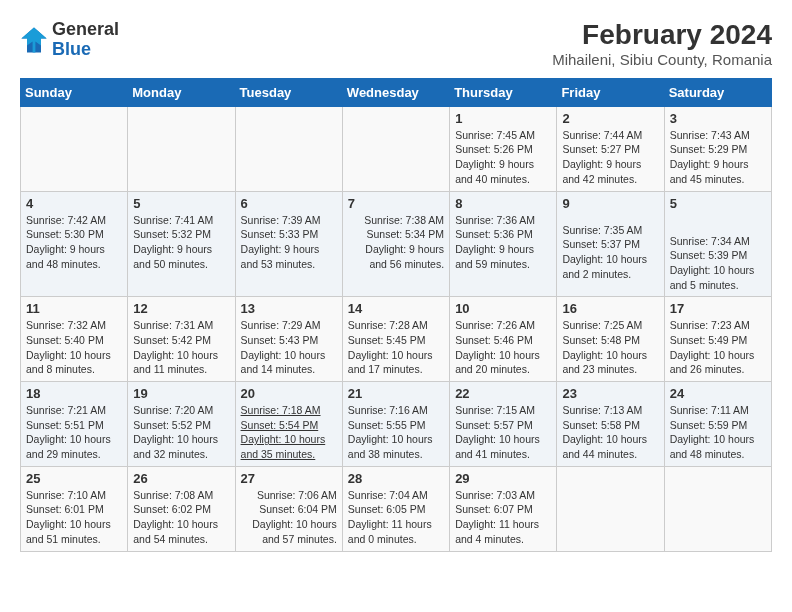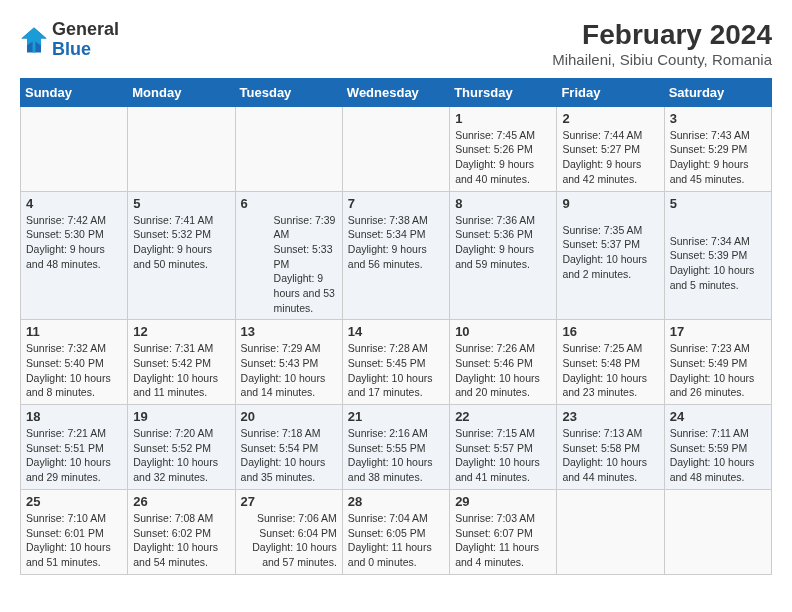--- a/index.html
+++ b/index.html
@@ -159,27 +159,27 @@
 Daylight: 9 hours and 48 minutes.</div>
         </td>
         <td>
           <span class="day-num">5</span>
           <div class="day-info" style="white-space: pre-line;">Sunrise: 7:41 AM
 Sunset: 5:32 PM
 Daylight: 9 hours and 50 minutes.</div>
         </td>
         <td>
           <span class="day-num">6</span>
-          <div class="day-info" style="white-space: pre-line; margin-left: 33px;">Sunrise: 7:39 AM
+          <div class="day-info" style="white-space: pre-line;">Sunrise: 7:39 AM
 Sunset: 5:33 PM
 Daylight: 9 hours and 53 minutes.</div>
         </td>
         <td>
           <span class="day-num">7</span>
-          <div class="day-info" style="white-space: pre-line;">Sunrise: 7:38 AM
+          <div class="day-info" style="white-space: pre-line; text-align: right;">Sunrise: 7:38 AM
 Sunset: 5:34 PM
 Daylight: 9 hours and 56 minutes.</div>
         </td>
         <td>
           <span class="day-num">8</span>
           <div class="day-info" style="white-space: pre-line;">Sunrise: 7:36 AM
 Sunset: 5:36 PM
 Daylight: 9 hours and 59 minutes.</div>
         </td>
         <td>
@@ -247,27 +247,27 @@
 Daylight: 10 hours and 29 minutes.</div>
         </td>
         <td>
           <span class="day-num">19</span>
           <div class="day-info" style="white-space: pre-line;">Sunrise: 7:20 AM
 Sunset: 5:52 PM
 Daylight: 10 hours and 32 minutes.</div>
         </td>
         <td>
           <span class="day-num">20</span>
-          <div class="day-info" style="white-space: pre-line;">Sunrise: 7:18 AM
+          <div class="day-info" style="white-space: pre-line; text-decoration: underline;">Sunrise: 7:18 AM
 Sunset: 5:54 PM
 Daylight: 10 hours and 35 minutes.</div>
         </td>
         <td>
           <span class="day-num">21</span>
-          <div class="day-info" style="white-space: pre-line;">Sunrise: 2:16 AM
+          <div class="day-info" style="white-space: pre-line;">Sunrise: 7:16 AM
 Sunset: 5:55 PM
 Daylight: 10 hours and 38 minutes.</div>
         </td>
         <td>
           <span class="day-num">22</span>
           <div class="day-info" style="white-space: pre-line;">Sunrise: 7:15 AM
 Sunset: 5:57 PM
 Daylight: 10 hours and 41 minutes.</div>
         </td>
         <td>

